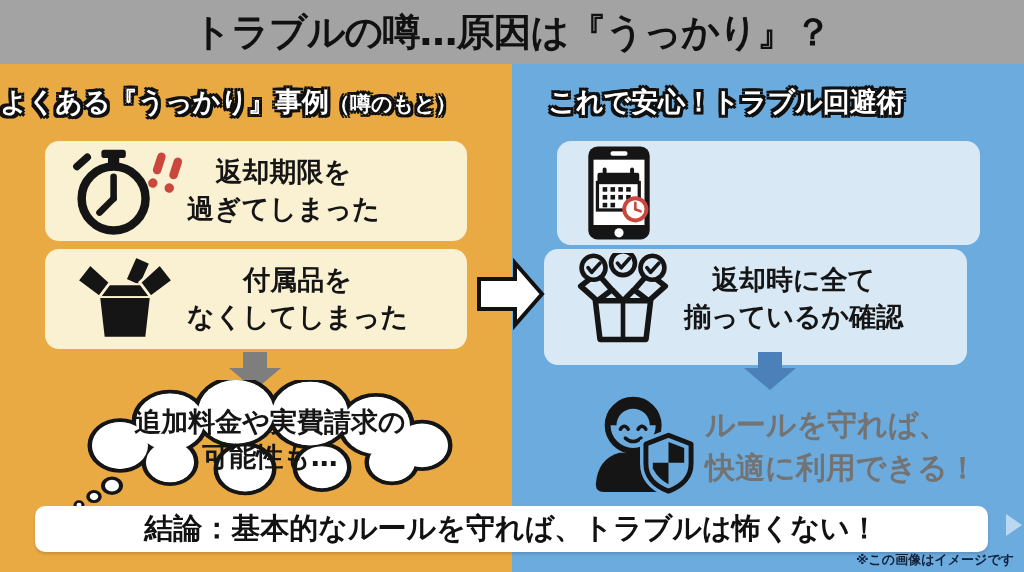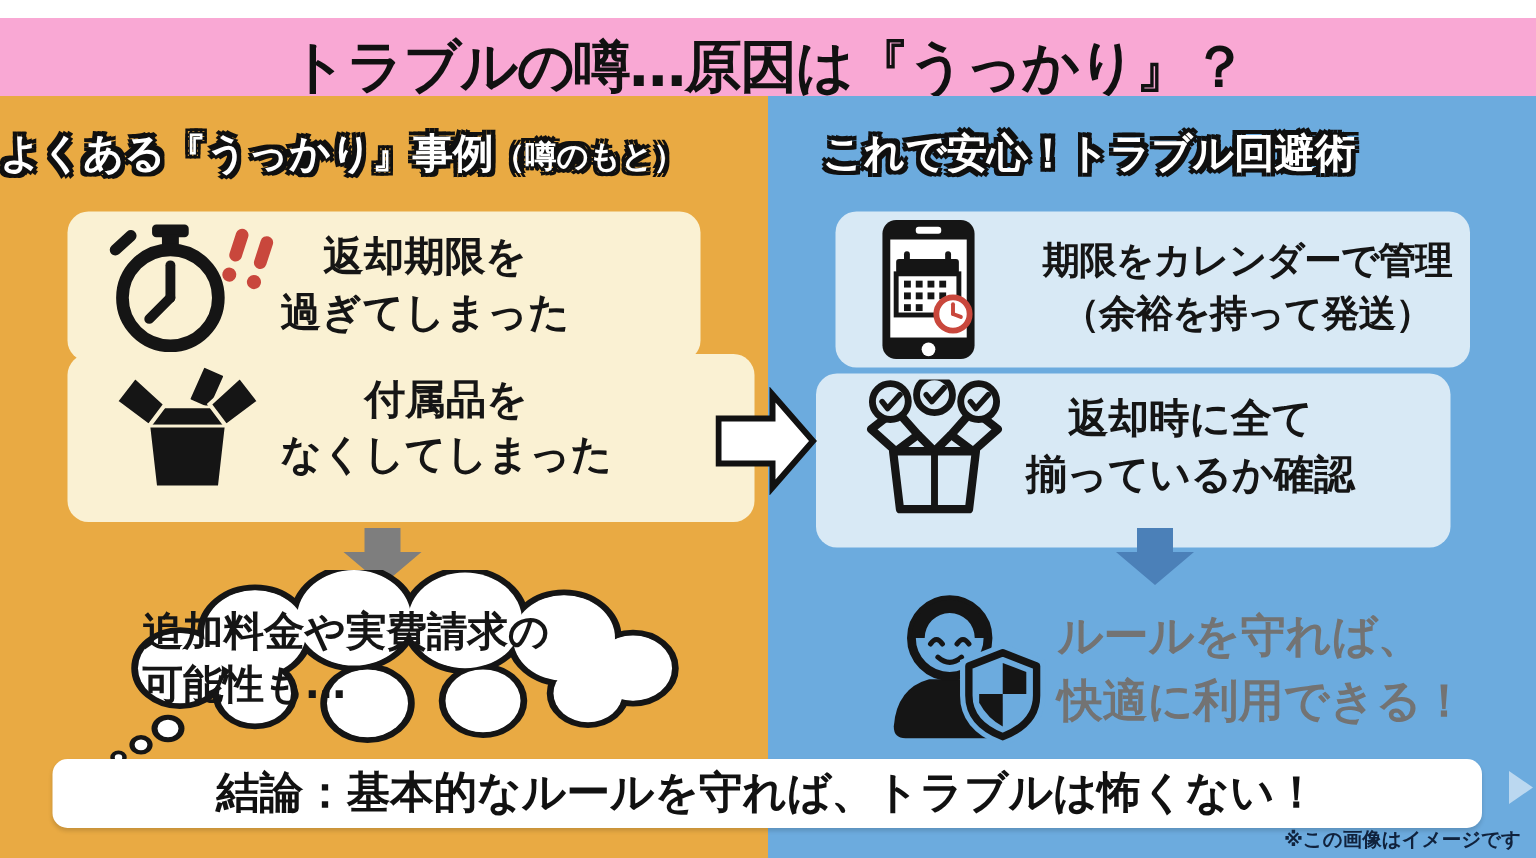--- a/index.html
+++ b/index.html
@@ -1,21 +1,21 @@
 <!DOCTYPE html>
 <html><head>
 <meta charset="utf-8">
 <style>
   html,body{margin:0;padding:0;}
   body{font-family:"DejaVu Sans","Liberation Sans",sans-serif;background:#222;}
   .stage{position:relative;width:1024px;height:572px;overflow:hidden;background:#fff;}
 
   
-  .title-band{position:absolute;left:0;top:0;width:1024px;height:64px;background:#f9a8d4;
-    display:flex;align-items:center;justify-content:center;margin-top:12px;}
+  .title-band{position:absolute;left:0;top:0;width:1024px;height:64px;background:#a3a3a3;
+    display:flex;align-items:center;justify-content:center;}
   .title-band .t{font-size:38px;font-weight:900;color:#111;letter-spacing:-1px;}
 
   
   .panel{position:absolute;top:64px;width:512px;height:508px;}
   .panel.left{left:0;background:#E9AA43;}
   .panel.right{left:512px;background:#6CABDE;}
 
   
   .panel-header{position:absolute;top:84px;width:428px;text-align:center;color:#fff;
     font-weight:900;font-size:27px;white-space:nowrap;
@@ -28,21 +28,21 @@
   
   .card{position:absolute;border-radius:14px;display:flex;align-items:center;}
   .card.cream{background:#FAF1D3;}
   .card.lblue{background:#D8E9F5;}
   .card-text{font-weight:800;color:#151515;font-size:27px;line-height:1.38;white-space:nowrap;}
   .card-text.small{font-size:25px;letter-spacing:-0.5px;}
 
   .abs{position:absolute;text-align:center;}
 
   
-  .cloud-text{position:absolute;left:95px;top:404px;width:350px;text-align:left;
+  .cloud-text{position:absolute;left:95px;top:404px;width:350px;text-align:center;
     font-weight:800;font-size:27px;line-height:1.3;color:#151515;z-index:3;}
 
   .result-text{position:absolute;left:705px;top:404px;font-weight:800;font-size:30px;
     line-height:1.42;color:#737373;white-space:nowrap;}
 
   
   .conclusion{position:absolute;left:35px;top:506px;width:953px;height:46px;background:#ffffff;
     border-radius:10px;z-index:6;display:flex;align-items:center;justify-content:center;
     box-shadow:0 2px 3px rgba(0,0,0,0.15);}
   .conclusion .c{font-size:29px;font-weight:900;color:#111;white-space:nowrap;font-family:Liberation Serif, serif;}
@@ -90,21 +90,21 @@
           <circle cx="118.5" cy="48" r="5" fill="#C9473C"></circle>
         </g>
       </svg>
     </span>
     <div class="card-text abs" style="left:142px;top:12px;">
       <div>返却期限を</div>
       <div>過ぎてしまった</div>
     </div>
   </div>
 
-  <div class="card cream" style="left:45px;top:236px;width:422px;height:112px;padding-left:36px;">
+  <div class="card cream" style="left:45px;top:249px;width:422px;height:100px;">
     <span class="abs" style="left:24px;top:4px;">
       <svg width="112" height="92" viewBox="0 0 120 100">
         <g transform="rotate(24 74 20)">
           <rect x="65" y="6" width="18" height="28" rx="2" fill="#151515" stroke="#FAF1D3" stroke-width="3"></rect>
         </g>
         <path d="M42,34 L78,34 L88,48 L32,48 Z" fill="#151515" stroke="#FAF1D3" stroke-width="2"></path>
         <path d="M32,48 L8,30 L22,12 L44,32 Z" fill="#151515" stroke="#FAF1D3" stroke-width="3"></path>
         <path d="M88,48 L112,30 L98,12 L76,32 Z" fill="#151515" stroke="#FAF1D3" stroke-width="3"></path>
         <path d="M32,48 L88,48 L83,92 L37,92 Z" fill="#151515" stroke="#FAF1D3" stroke-width="2"></path>
       </svg>
@@ -184,24 +184,20 @@
             <rect x="54" y="78" width="7" height="7"></rect>
             <rect x="66" y="78" width="7" height="7"></rect>
           <rect x="30" y="90" width="7" height="7"></rect>
             <rect x="42" y="90" width="7" height="7"></rect>
         </g>
         <circle cx="80" cy="100" r="17" fill="#ffffff" stroke="#C9473C" stroke-width="6"></circle>
         <line x1="80" y1="100" x2="80" y2="90" stroke="#C9473C" stroke-width="4" stroke-linecap="round"></line>
         <line x1="80" y1="100" x2="88" y2="103" stroke="#C9473C" stroke-width="4" stroke-linecap="round"></line>
       </svg>
     </span>
-    <div class="card-text small abs" style="left:138px;top:16px;">
-      <div>期限をカレンダーで管理</div>
-      <div>（余裕を持って発送）</div>
-    </div>
   </div>
 
   <div class="card lblue" style="left:544px;top:249px;width:423px;height:116px;">
     <span class="abs" style="left:22px;top:4px;">
       <svg width="114" height="92" viewBox="0 0 120 100">
         <path d="M32,52 L14,36 L32,22 L48,40 Z" fill="none" stroke="#151515" stroke-width="6" stroke-linejoin="round"></path>
         <path d="M88,52 L106,36 L88,22 L72,40 Z" fill="none" stroke="#151515" stroke-width="6" stroke-linejoin="round"></path>
         <path d="M48,40 L60,52 L72,40" fill="none" stroke="#151515" stroke-width="6" stroke-linejoin="round"></path>
         <path d="M30,52 L90,52 L85,94 L35,94 Z" fill="#D8E9F5" stroke="#151515" stroke-width="6" stroke-linejoin="round"></path>
         <line x1="60" y1="52" x2="60" y2="94" stroke="#151515" stroke-width="5"></line>

